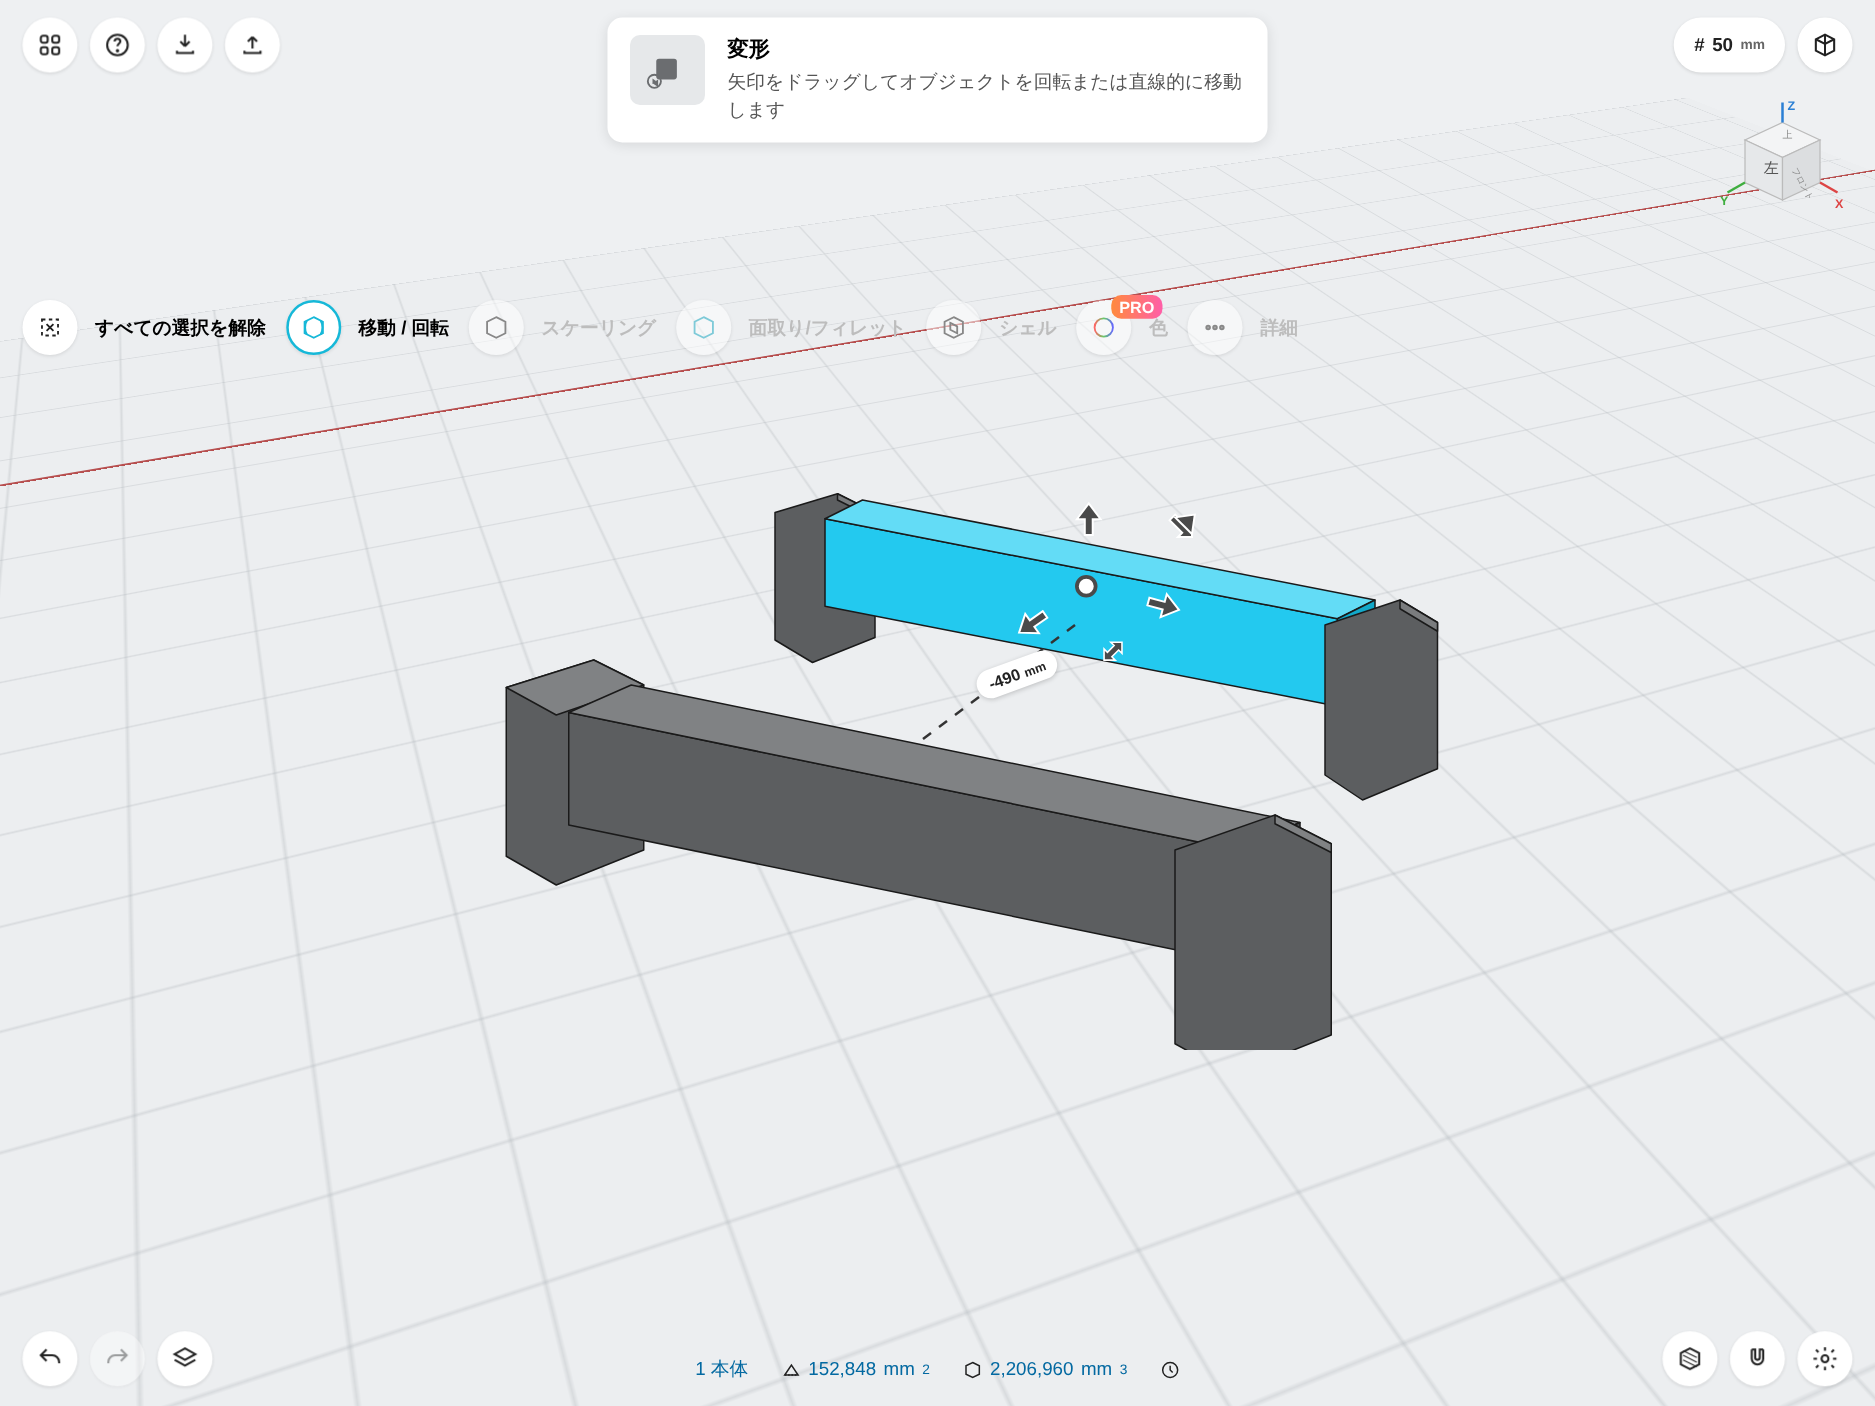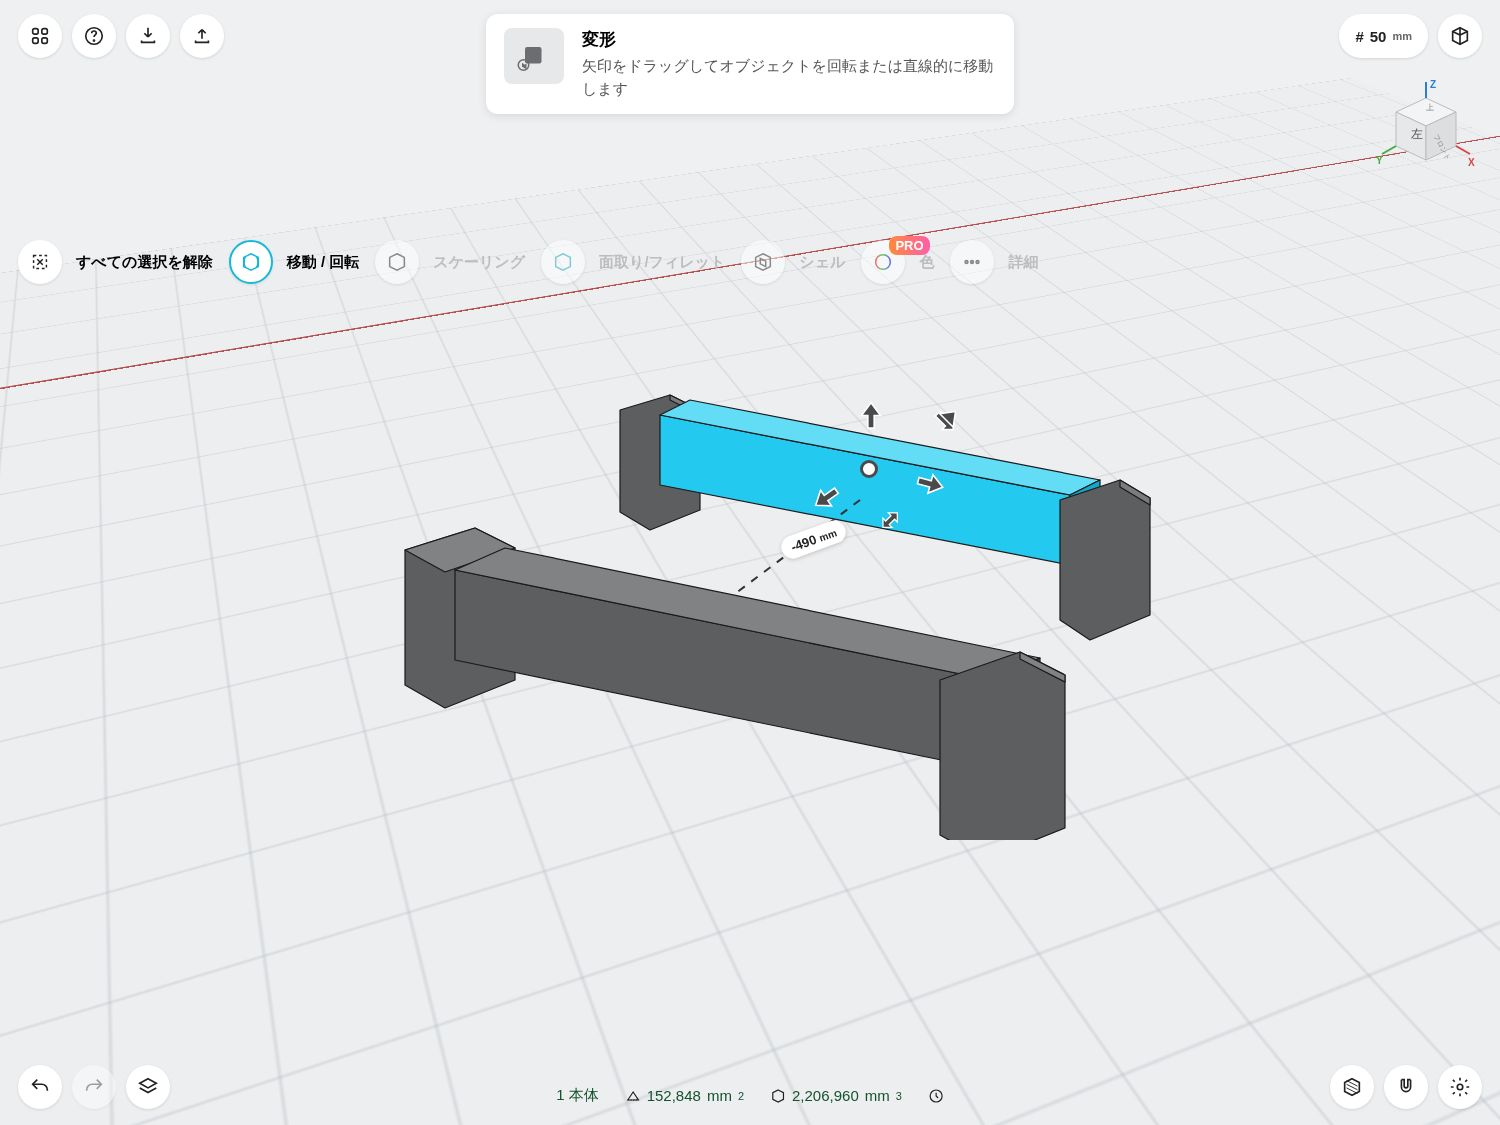--- a/index.html
+++ b/index.html
@@ -94,21 +94,21 @@
     position:absolute; background:#fff; border-radius:14px; padding:4px 10px;
     font-size:13px; font-weight:700; color:#222; box-shadow:0 1px 4px rgba(0,0,0,.2);
     transform: rotate(-20deg);
   }
 
   
   .bottom-left { position:absolute; bottom:16px; left:18px; display:flex; gap:10px; }
   .bottom-right { position:absolute; bottom:16px; right:18px; display:flex; gap:10px; }
   .bottom-center {
     position:absolute; bottom:20px; left:50%; transform:translateX(-50%);
-    display:flex; gap:26px; align-items:center; font-size:15px; color:#14532d; font-weight:500;
+    display:flex; gap:26px; align-items:center; font-size:15px; color:#0369a1; font-weight:500;
   }
   .bottom-center span { display:flex; align-items:center; gap:6px; }
   .sup { font-size:11px; vertical-align:super; }
   .mini-icon { width:16px; height:16px; stroke:#222; fill:none; stroke-width:1.8; }
 
   .gizmo-arrow { position:absolute; color:#3a3a3a; }
   .gizmo-arrow svg { width:38px; height:38px; fill:#4a4a4a; stroke:#fff; stroke-width:1; }
   .gizmo-center {
     position:absolute; width:18px; height:18px; border-radius:50%; background:#fff;
     border:3px solid #4a4a4a;

